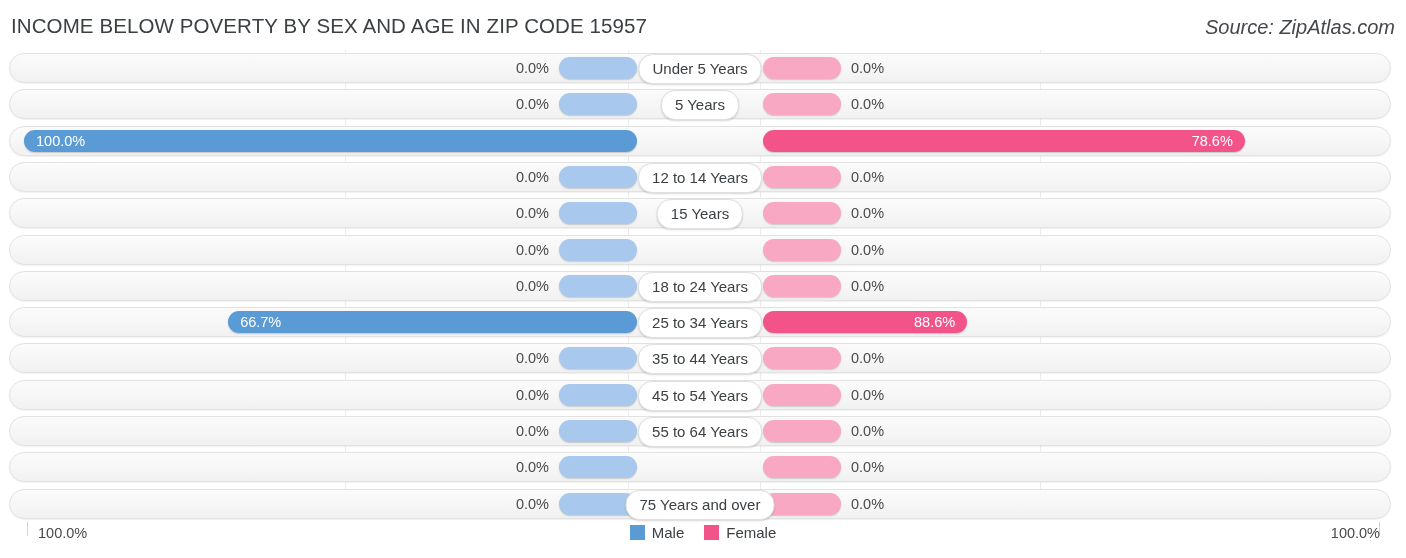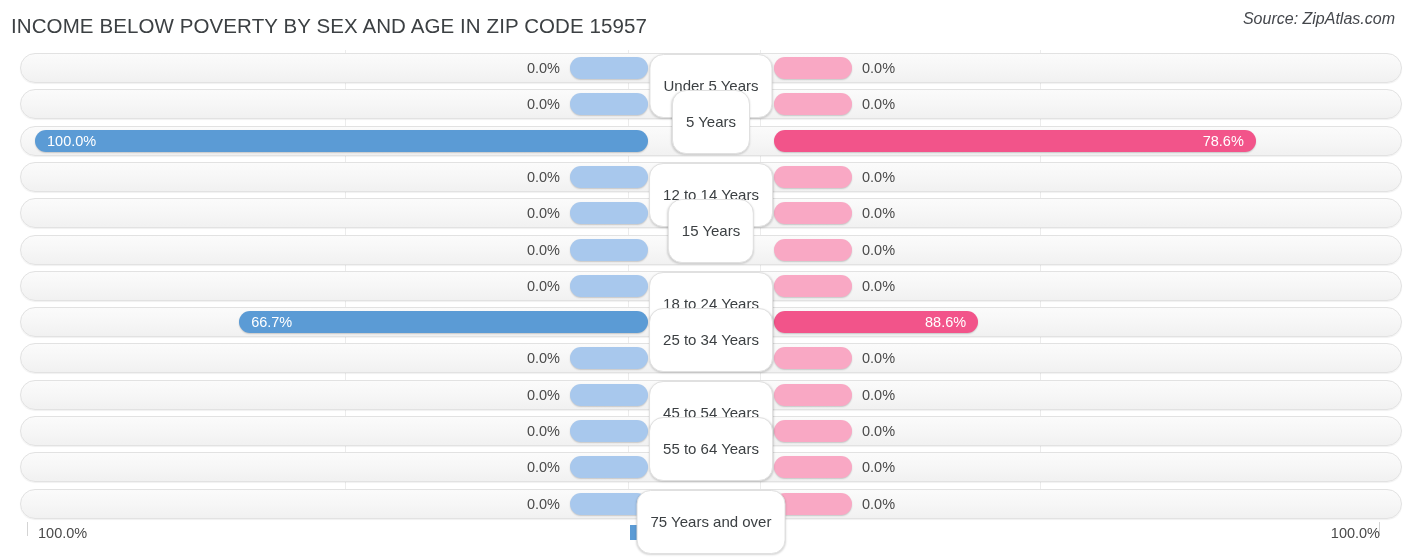--- a/index.html
+++ b/index.html
@@ -29,22 +29,22 @@
     font-size: 20.5px;
     letter-spacing: 0.1px;
     color: #3c4043;
     font-weight: 400;
     white-space: nowrap;
     margin-top: 6px;
   }
   .source-note {
     position: absolute;
     right: 11px;
-    top: 10px;
-    font-size: 16px;
+    top: 16px;
+    font-size: 20px;
     font-style: italic;
     color: #44474c;
     white-space: nowrap;
   }
 
   
   .plot {
     position: absolute;
     left: 0;
     top: 50px;
@@ -56,21 +56,21 @@
   .gridline {
     position: absolute;
     top: 0;
     bottom: 22px;
     width: 1px;
     background: #ececec;
   }
 
   .row {
     position: absolute;
-    left: 20px;
+    left: 9px;
     width: 1382px;
     height: 20px;
   }
   .track {
     position: absolute;
     left: 0; top: 0;
     width: 1382px;
     height: 30px;
     box-sizing: border-box;
     border: 1px solid #e2e2e2;
@@ -120,21 +120,21 @@
   .val-female {
     text-align: left;
   }
 
   
   .pill {
     position: absolute;
     top: 1px;
     height: 28px;
     line-height: 28px;
-    padding: 17px 13px;
+    padding: 0 13px;
     background: #ffffff;
     border: 1px solid #e0e0e0;
     border-radius: 14px;
     font-size: 15px;
     color: #3c4043;
     white-space: nowrap;
     transform: translateX(-50%);
     box-shadow: 0 1px 2px rgba(0,0,0,0.16);
     z-index: 5;
   }
@@ -265,20 +265,21 @@
       <div class="val val-male inside" style="left: 231.129px; text-align: left; width: 120px;">66.7%</div>
       <div class="val val-female inside" style="left: 826.129px; width: 120px; text-align: right;">88.6%</div>
       <div class="pill" style="left: 691px;">25 to 34 Years</div>
     </div>
     <div class="row" style="top: 293.4px;">
       <div class="track"></div>
       <div class="bar bar-male" style="left: 550px; width: 78px;"></div>
       <div class="bar bar-female" style="left: 754px; width: 78px;"></div>
       <div class="val val-male" style="left: 420px; width: 120px;">0.0%</div>
       <div class="val val-female" style="left: 842px; width: 120px;">0.0%</div>
+      <div class="pill" style="left: 691px;">35 to 44 Years</div>
     </div>
     <div class="row" style="top: 329.7px;">
       <div class="track"></div>
       <div class="bar bar-male" style="left: 550px; width: 78px;"></div>
       <div class="bar bar-female" style="left: 754px; width: 78px;"></div>
       <div class="val val-male" style="left: 420px; width: 120px;">0.0%</div>
       <div class="val val-female" style="left: 842px; width: 120px;">0.0%</div>
       <div class="pill" style="left: 691px;">45 to 54 Years</div>
     </div>
     <div class="row" style="top: 366px;">

